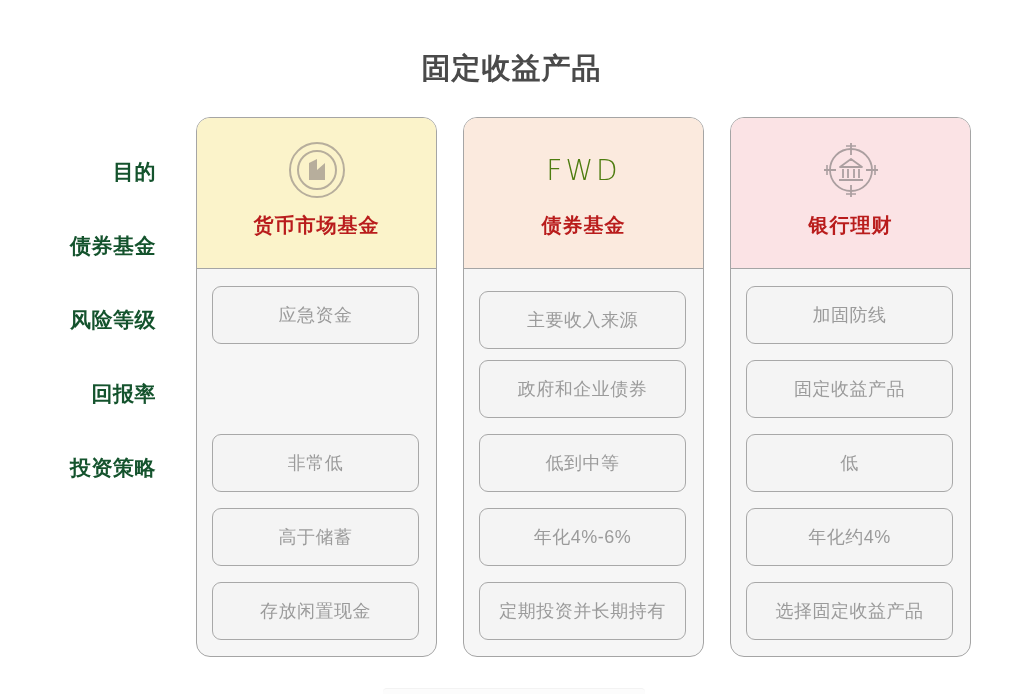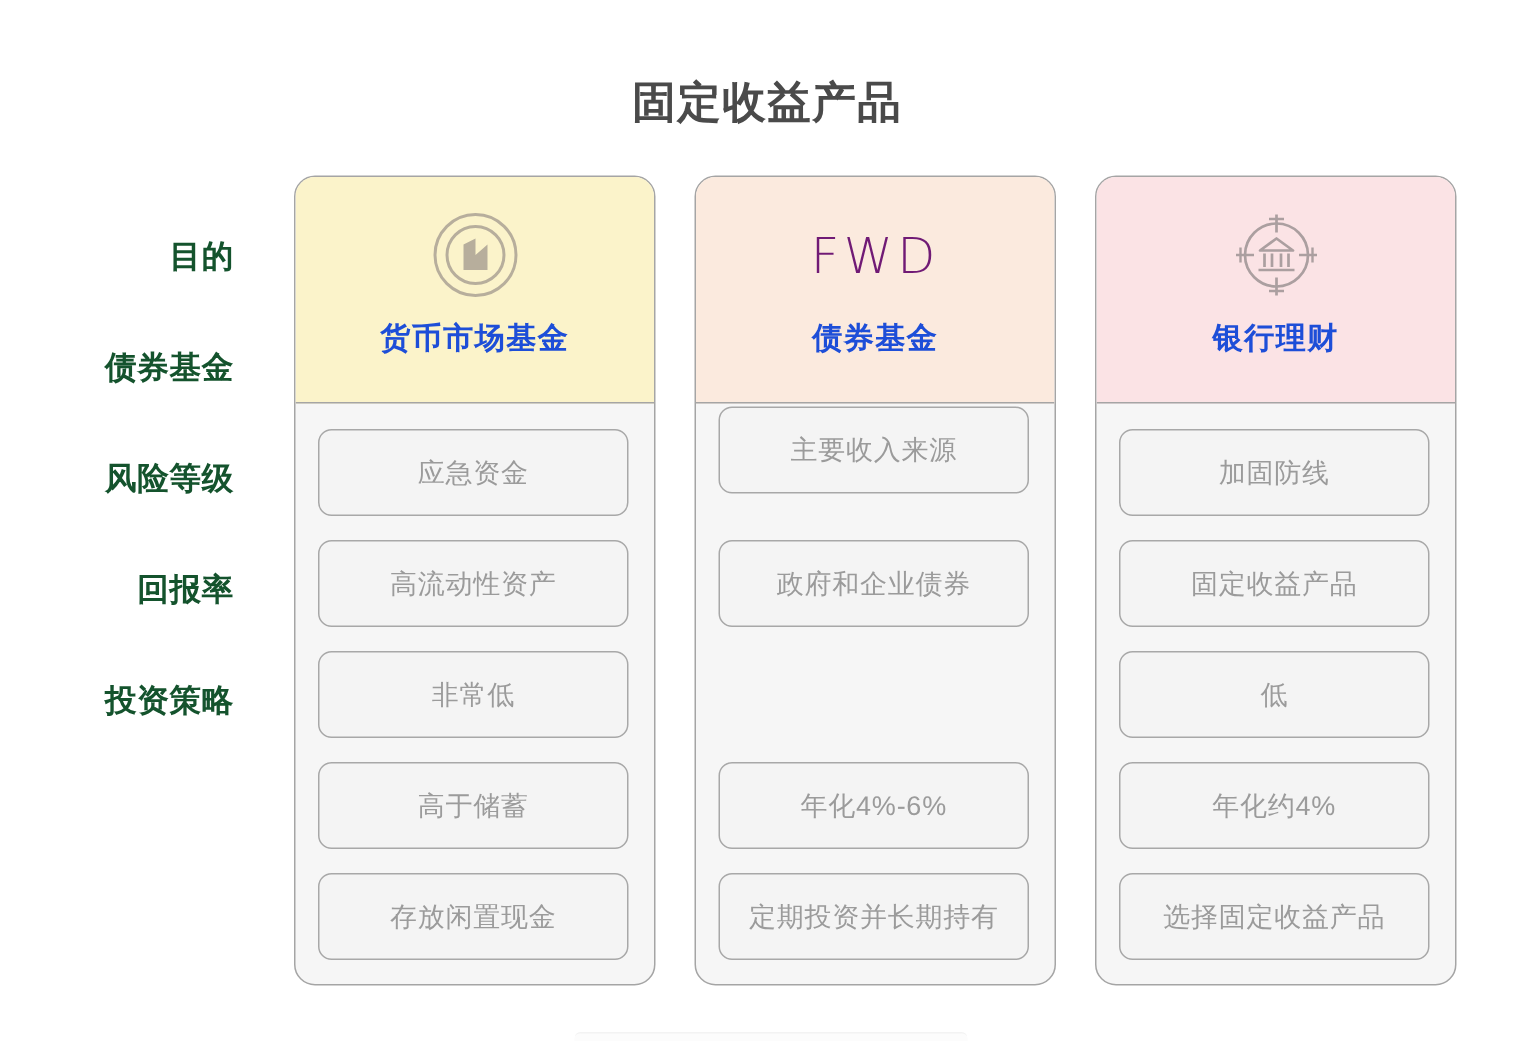--- a/index.html
+++ b/index.html
@@ -87,30 +87,30 @@
   .panel-3 .panel-head { background: #fbe3e5; }
 
   .brand-mark {
     height: 72px;
     margin-top: 16px;
     display: flex;
     align-items: center;
     justify-content: center;
   }
   .brand-text {
-    font-size: 33px;
+    font-size: 28px;
     font-weight: 300;
-    color: #701a75;
+    color: #4d7c0f;
     letter-spacing: 3px;
     font-family: "DejaVu Sans", sans-serif;
   }
   .panel-name {
     font-size: 20px;
     font-weight: bold;
-    color: #1d4ed8;
+    color: #b91c1c;
     letter-spacing: 1px;
     margin-top: 6px;
   }
 
   .panel-body {
     position: relative;
     height: 387px;
   }
   .cell {
     position: absolute;
@@ -163,37 +163,37 @@
           <circle cx="30" cy="30" r="27" fill="none" stroke="#b7ae9c" stroke-width="2"></circle>
           <circle cx="30" cy="30" r="19" fill="none" stroke="#b7ae9c" stroke-width="2"></circle>
           <path d="M30 30 L30 19 L22 23 L22 40 L38 40 L38 23 Z" fill="#b7ae9c"></path>
           <circle cx="30" cy="30" r="19" fill="none" stroke="#fbf3ca" stroke-width="0"></circle>
         </svg>
       </div>
       <div class="panel-name">货币市场基金</div>
     </div>
     <div class="panel-body">
       <div class="cell" style="top:17px">应急资金</div>
-      <div class="cell" style="top:91px">高流动性资产</div>
       <div class="cell" style="top:165px">非常低</div>
       <div class="cell" style="top:239px">高于储蓄</div>
       <div class="cell" style="top:313px">存放闲置现金</div>
     </div>
   </div>
 
   <div class="panel panel-2">
     <div class="panel-head">
       <div class="brand-mark">
         <span class="brand-text">FWD</span>
       </div>
       <div class="panel-name">债券基金</div>
     </div>
     <div class="panel-body">
-      <div class="cell" style="top:2px">主要收入来源</div>
+      <div class="cell" style="top:22px">主要收入来源</div>
       <div class="cell" style="top:91px">政府和企业债券</div>
+      <div class="cell" style="top:165px">低到中等</div>
       <div class="cell" style="top:239px">年化4%-6%</div>
       <div class="cell" style="top:313px">定期投资并长期持有</div>
     </div>
   </div>
 
   <div class="panel panel-3">
     <div class="panel-head">
       <div class="brand-mark">
         <svg width="62" height="62" viewBox="0 0 62 62">
           <circle cx="31" cy="31" r="21" fill="none" stroke="#ab9fa0" stroke-width="1.8"></circle>

